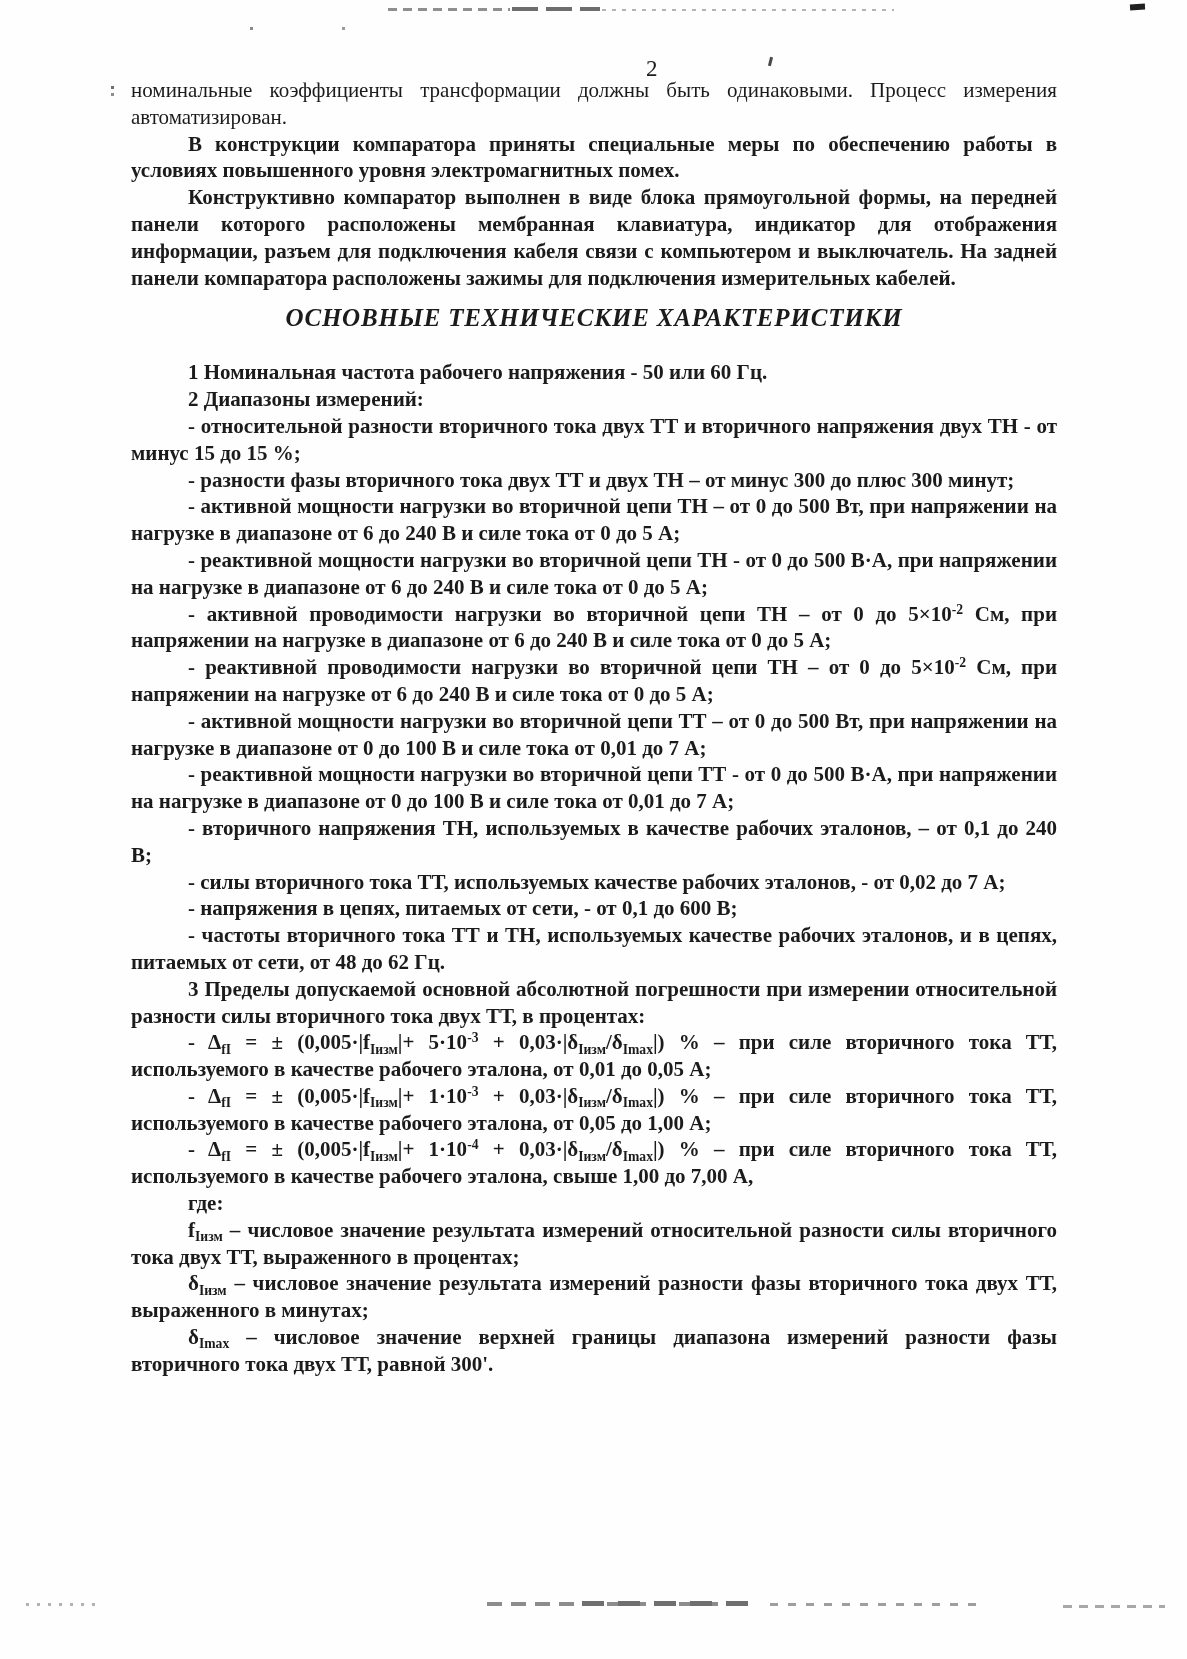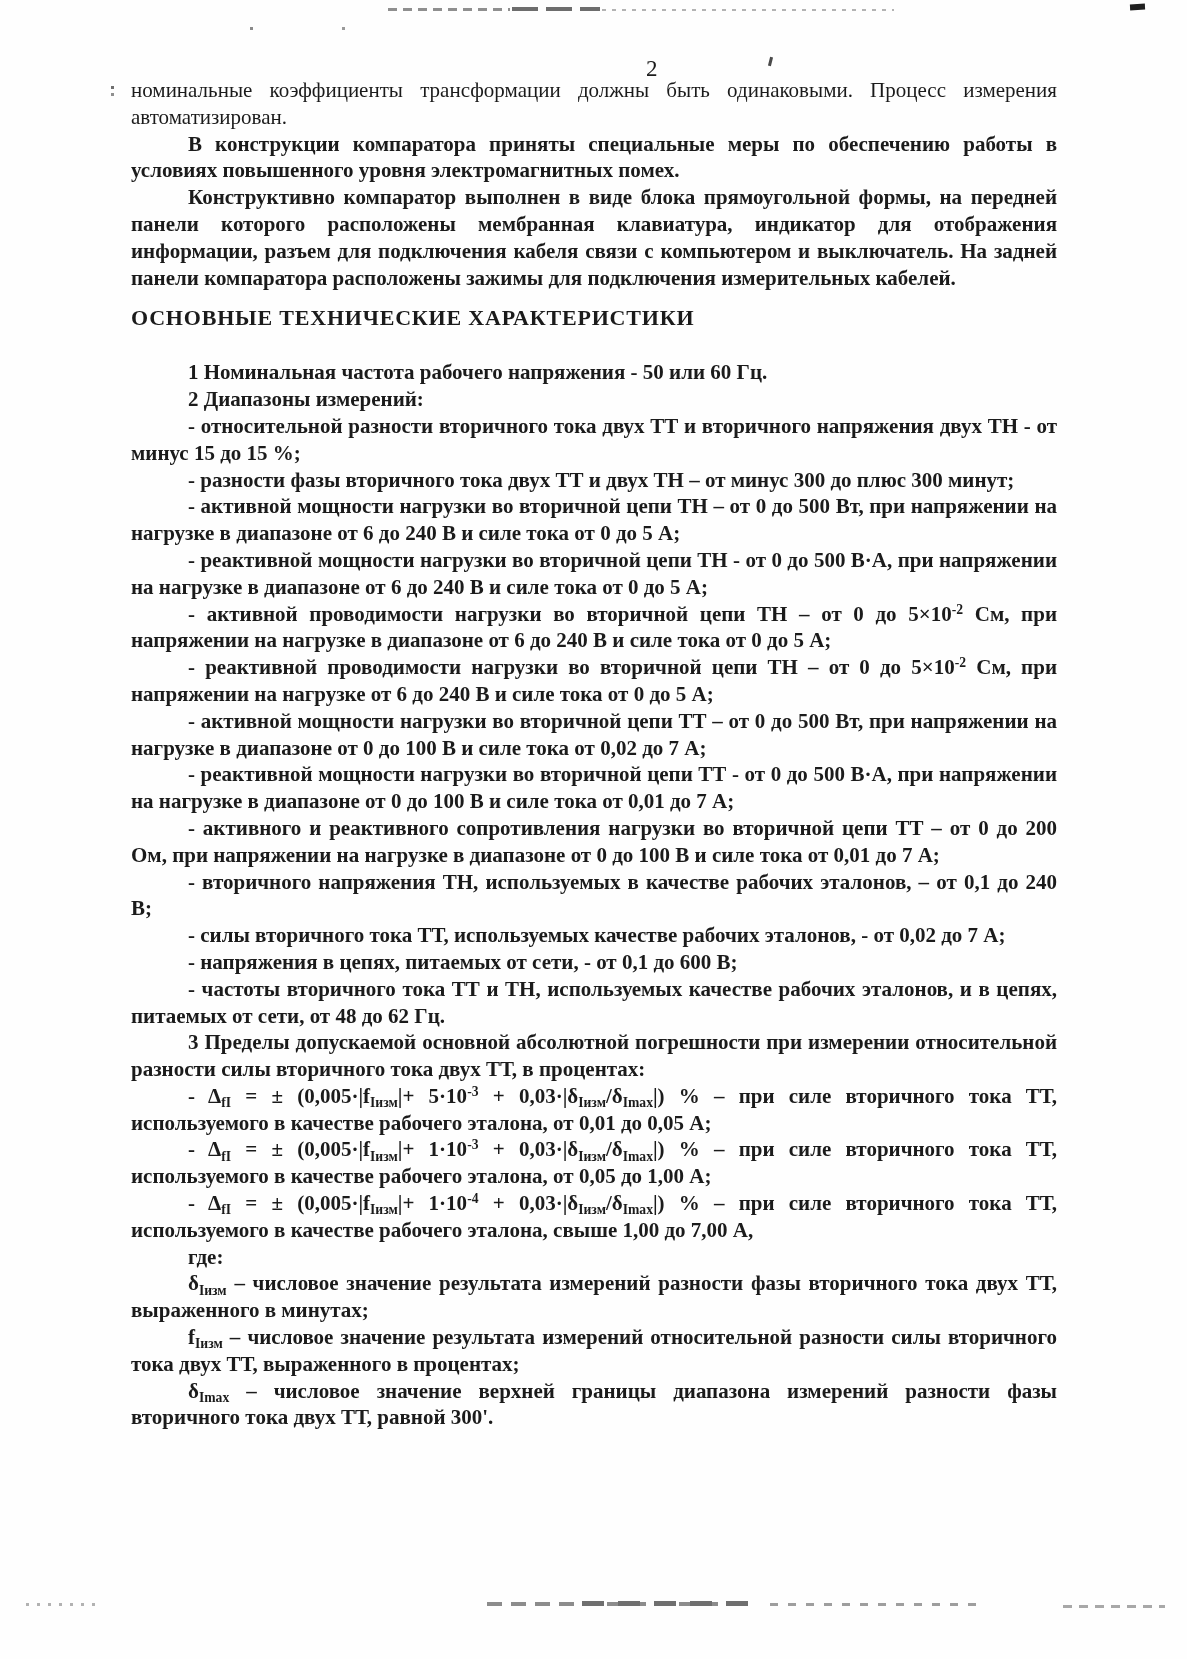--- a/index.html
+++ b/index.html
@@ -25,25 +25,27 @@
     top: 77px;
     width: 926px;
     font-size: 21px;
     line-height: 26.8px;
     text-align: justify;
     hyphens: none;
   }
   .para { margin: 0; }
   .para.indent { text-indent: 57px; font-weight: bold; }
   .heading {
-    font-size: 22px;
+    font-size: 25px;
     font-weight: bold;
+    text-align: center;
     letter-spacing: 0.8px;
     line-height: 30px;
     margin: 12px 0 26px 0;
+    font-style: italic;
   }
   sub, sup { font-size: 0.65em; line-height: 0; }
   sub { vertical-align: -0.32em; margin-top: 7px; }
   sup { vertical-align: 0.55em; }
 
   
   .artifact { position: absolute; pointer-events: none; }
   .dash-a { left: 388px; top: 8px; width: 122px; height: 3px;
     background: repeating-linear-gradient(90deg,#8f8f8f 0 9px,transparent 9px 15px); }
   .dash-b { left: 512px; top: 7px; width: 88px; height: 4px;
@@ -98,31 +100,30 @@
     <div class="heading">ОСНОВНЫЕ ТЕХНИЧЕСКИЕ ХАРАКТЕРИСТИКИ</div>
     <div id="specs">
         <p class="para indent">1 Номинальная частота рабочего напряжения - 50 или 60 Гц.</p>
         <p class="para indent">2 Диапазоны измерений:</p>
         <p class="para indent">- относительной разности вторичного тока двух ТТ и вторичного напряжения двух ТН - от минус 15 до 15 %;</p>
         <p class="para indent">- разности фазы вторичного тока двух ТТ и двух ТН – от минус 300 до плюс 300 минут;</p>
         <p class="para indent">- активной мощности нагрузки во вторичной цепи ТН – от 0 до 500 Вт, при напряжении на нагрузке в диапазоне от 6 до 240 В и силе тока от 0 до 5 А;</p>
         <p class="para indent">- реактивной мощности нагрузки во вторичной цепи ТН - от 0 до 500 В·А, при напряжении на нагрузке в диапазоне от 6 до 240 В и силе тока от 0 до 5 А;</p>
         <p class="para indent">- активной проводимости нагрузки во вторичной цепи ТН – от 0 до 5×10<sup>-2</sup> См, при напряжении на нагрузке в диапазоне от 6 до 240 В и силе тока от 0 до 5 А;</p>
         <p class="para indent">- реактивной проводимости нагрузки во вторичной цепи ТН – от 0 до 5×10<sup>-2</sup> См, при напряжении на нагрузке от 6 до 240 В и силе тока от 0 до 5 А;</p>
-        <p class="para indent">- активной мощности нагрузки во вторичной цепи ТТ – от 0 до 500 Вт, при напряжении на нагрузке в диапазоне от 0 до 100 В и силе тока от 0,02 до 7 А;</p>
+        <p class="para indent">- активной мощности нагрузки во вторичной цепи ТТ – от 0 до 500 Вт, при напряжении на нагрузке в диапазоне от 0 до 100 В и силе тока от 0,01 до 7 А;</p>
         <p class="para indent">- реактивной мощности нагрузки во вторичной цепи ТТ - от 0 до 500 В·А, при напряжении на нагрузке в диапазоне от 0 до 100 В и силе тока от 0,01 до 7 А;</p>
-        <p class="para indent">- активного и реактивного сопротивления нагрузки во вторичной цепи ТТ – от 0 до 200 Ом, при напряжении на нагрузке в диапазоне от 0 до 100 В и силе тока от 0,01 до 7 А;</p>
         <p class="para indent">- вторичного напряжения ТН, используемых в качестве рабочих эталонов, – от 0,1 до 240 В;</p>
         <p class="para indent">- силы вторичного тока ТТ, используемых качестве рабочих эталонов, - от 0,02 до 7 А;</p>
         <p class="para indent">- напряжения в цепях, питаемых от сети, - от 0,1 до 600 В;</p>
         <p class="para indent">- частоты вторичного тока ТТ и ТН, используемых качестве рабочих эталонов, и в цепях, питаемых от сети, от 48 до 62 Гц.</p>
         <p class="para indent">3 Пределы допускаемой основной абсолютной погрешности при измерении относительной разности силы вторичного тока двух ТТ, в процентах:</p>
         <p class="para indent">- Δ<sub>fI</sub> = ± (0,005·|f<sub>Iизм</sub>|+ 5·10<sup>-3</sup> + 0,03·|δ<sub>Iизм</sub>/δ<sub>Imax</sub>|) % – при силе вторичного тока ТТ, используемого в качестве рабочего эталона, от 0,01 до 0,05 А;</p>
         <p class="para indent">- Δ<sub>fI</sub> = ± (0,005·|f<sub>Iизм</sub>|+ 1·10<sup>-3</sup> + 0,03·|δ<sub>Iизм</sub>/δ<sub>Imax</sub>|) % – при силе вторичного тока ТТ, используемого в качестве рабочего эталона, от 0,05 до 1,00 А;</p>
         <p class="para indent">- Δ<sub>fI</sub> = ± (0,005·|f<sub>Iизм</sub>|+ 1·10<sup>-4</sup> + 0,03·|δ<sub>Iизм</sub>/δ<sub>Imax</sub>|) % – при силе вторичного тока ТТ, используемого в качестве рабочего эталона, свыше 1,00 до 7,00 А,</p>
         <p class="para indent">где:</p>
+        <p class="para indent">f<sub>Iизм</sub> – числовое значение результата измерений относительной разности силы вторичного тока двух ТТ, выраженного в процентах;</p>
         <p class="para indent">δ<sub>Iизм</sub> – числовое значение результата измерений разности фазы вторичного тока двух ТТ, выраженного в минутах;</p>
-        <p class="para indent">f<sub>Iизм</sub> – числовое значение результата измерений относительной разности силы вторичного тока двух ТТ, выраженного в процентах;</p>
         <p class="para indent">δ<sub>Imax</sub> – числовое значение верхней границы диапазона измерений разности фазы вторичного тока двух ТТ, равной 300'.</p>
       </div>
   </div>
 
 </div>
 
 </body></html>

